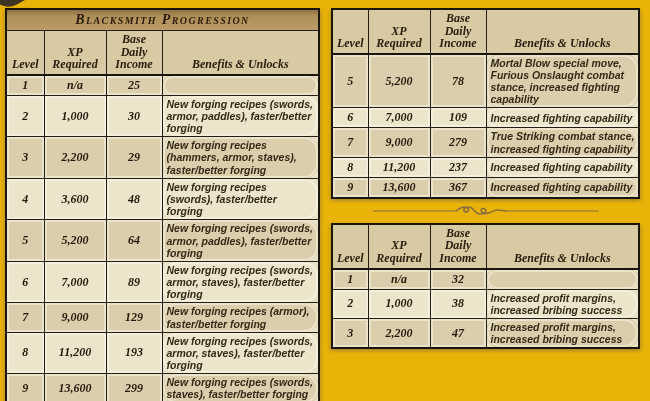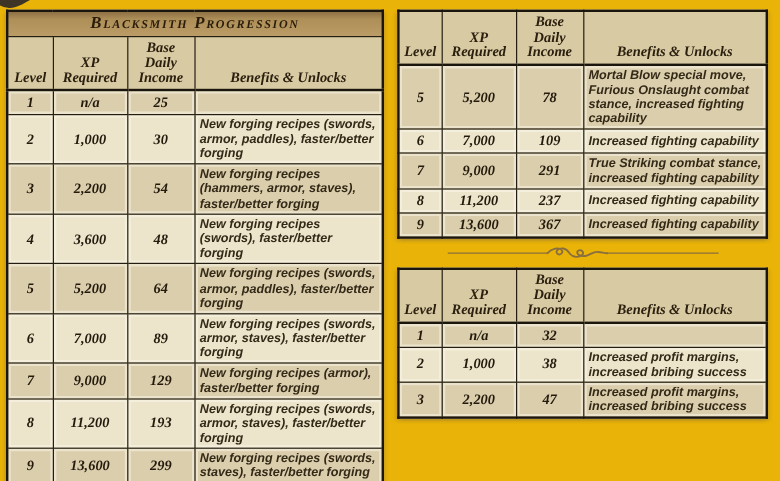--- a/index.html
+++ b/index.html
@@ -57,20 +57,21 @@
     padding:2px 3px;
     box-shadow:inset 0 0 0 2px rgba(255,252,242,.45);
   }
   tbody td.benefits{
     font-family:"Liberation Sans", sans-serif;
     font-size:10.5px;
     line-height:1.16;
     text-align:left;
     color:#332917;
     padding:2px 3px 2px 4px;
+    border-radius:14px;
   }
   tr.r-dark td{background:#dbcead;}
   tr.r-light td{background:#ece4cb;}
   tbody tr{height:17px;}
 
   .flourish{
     display:block;
     margin:6px auto 0;
   }
   #corner-ornament{
@@ -116,21 +117,21 @@
           </tr>
           <tr class="r-light">
             <td>2</td>
             <td>1,000</td>
             <td>30</td>
             <td class="benefits">New forging recipes (swords, armor, paddles), faster/better forging</td>
           </tr>
           <tr class="r-dark">
             <td>3</td>
             <td>2,200</td>
-            <td>54</td>
+            <td>29</td>
             <td class="benefits">New forging recipes (hammers, armor, staves), faster/better forging</td>
           </tr>
           <tr class="r-light">
             <td>4</td>
             <td>3,600</td>
             <td>48</td>
             <td class="benefits">New forging recipes (swords), faster/better forging</td>
           </tr>
           <tr class="r-dark">
             <td>5</td>
@@ -194,21 +195,21 @@
           </tr>
           <tr class="r-light">
             <td>6</td>
             <td>7,000</td>
             <td>109</td>
             <td class="benefits">Increased fighting capability</td>
           </tr>
           <tr class="r-dark">
             <td>7</td>
             <td>9,000</td>
-            <td>291</td>
+            <td>279</td>
             <td class="benefits">True Striking combat stance, increased fighting capability</td>
           </tr>
           <tr class="r-light">
             <td>8</td>
             <td>11,200</td>
             <td>237</td>
             <td class="benefits">Increased fighting capability</td>
           </tr>
           <tr class="r-dark">
             <td>9</td>

